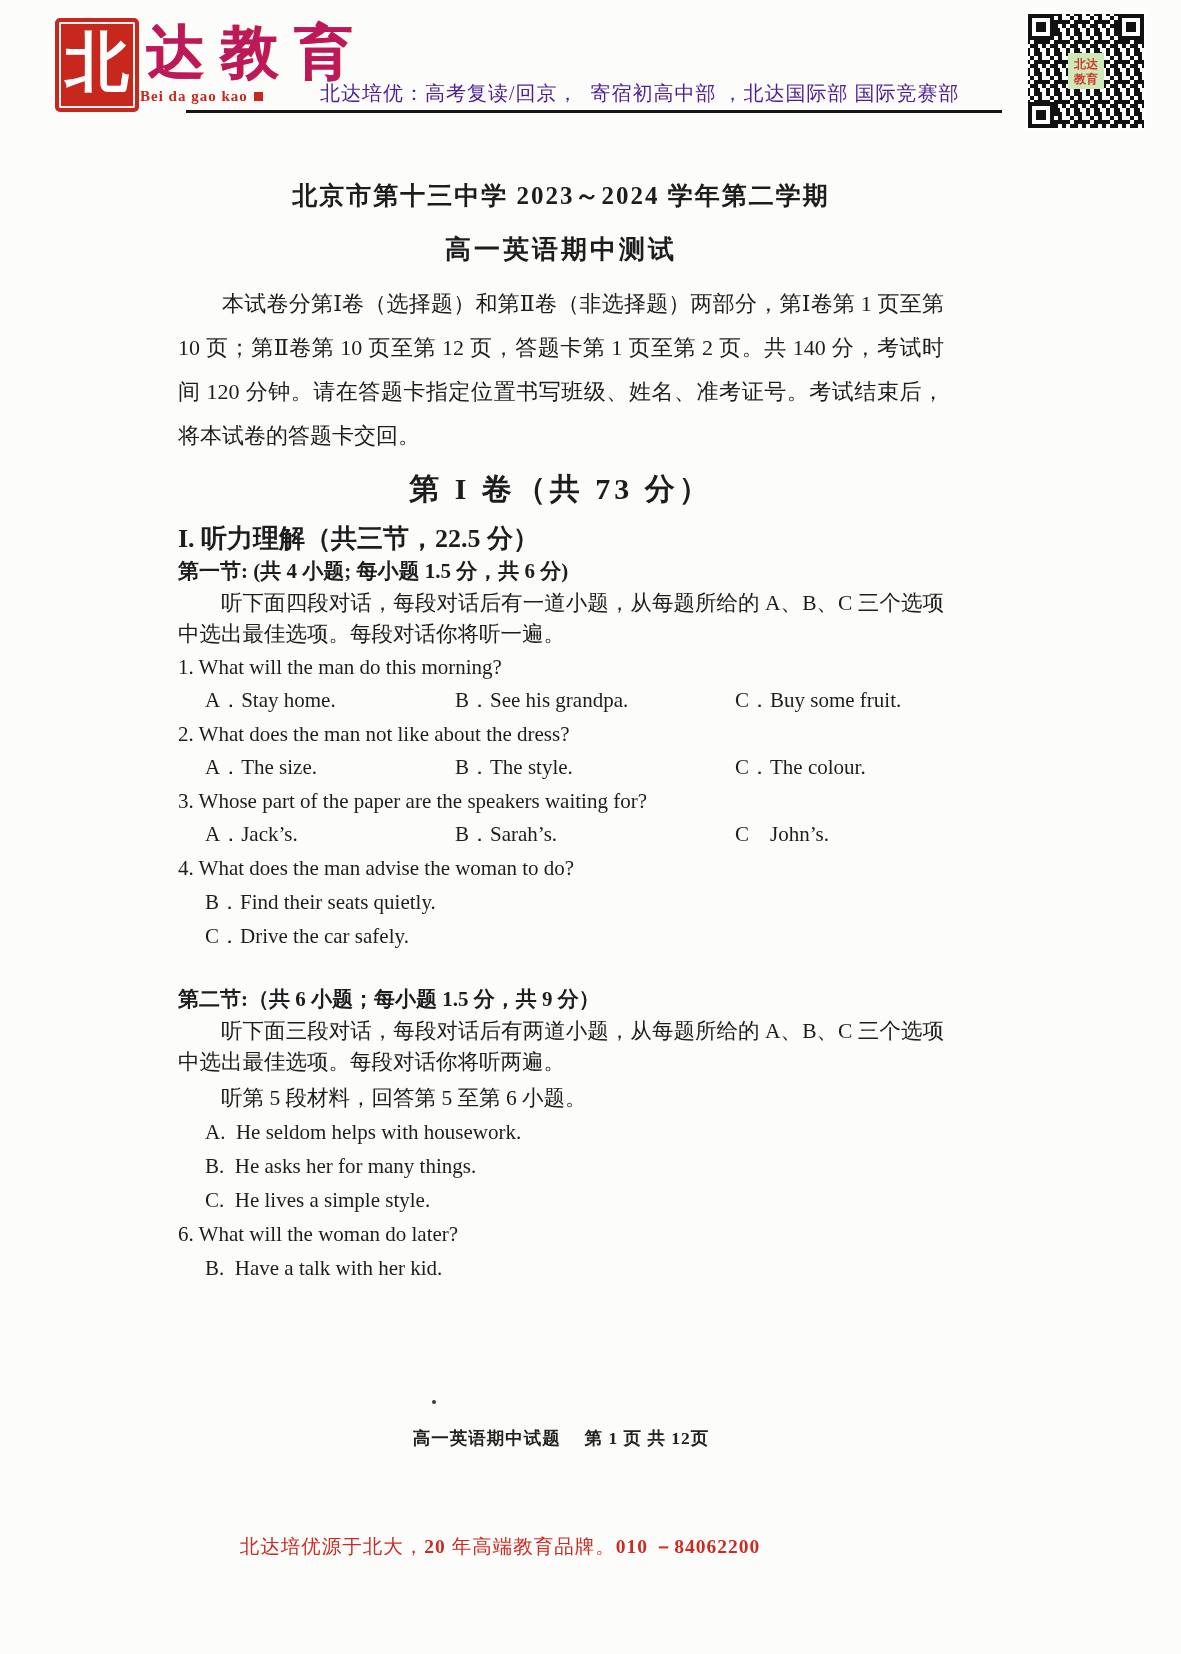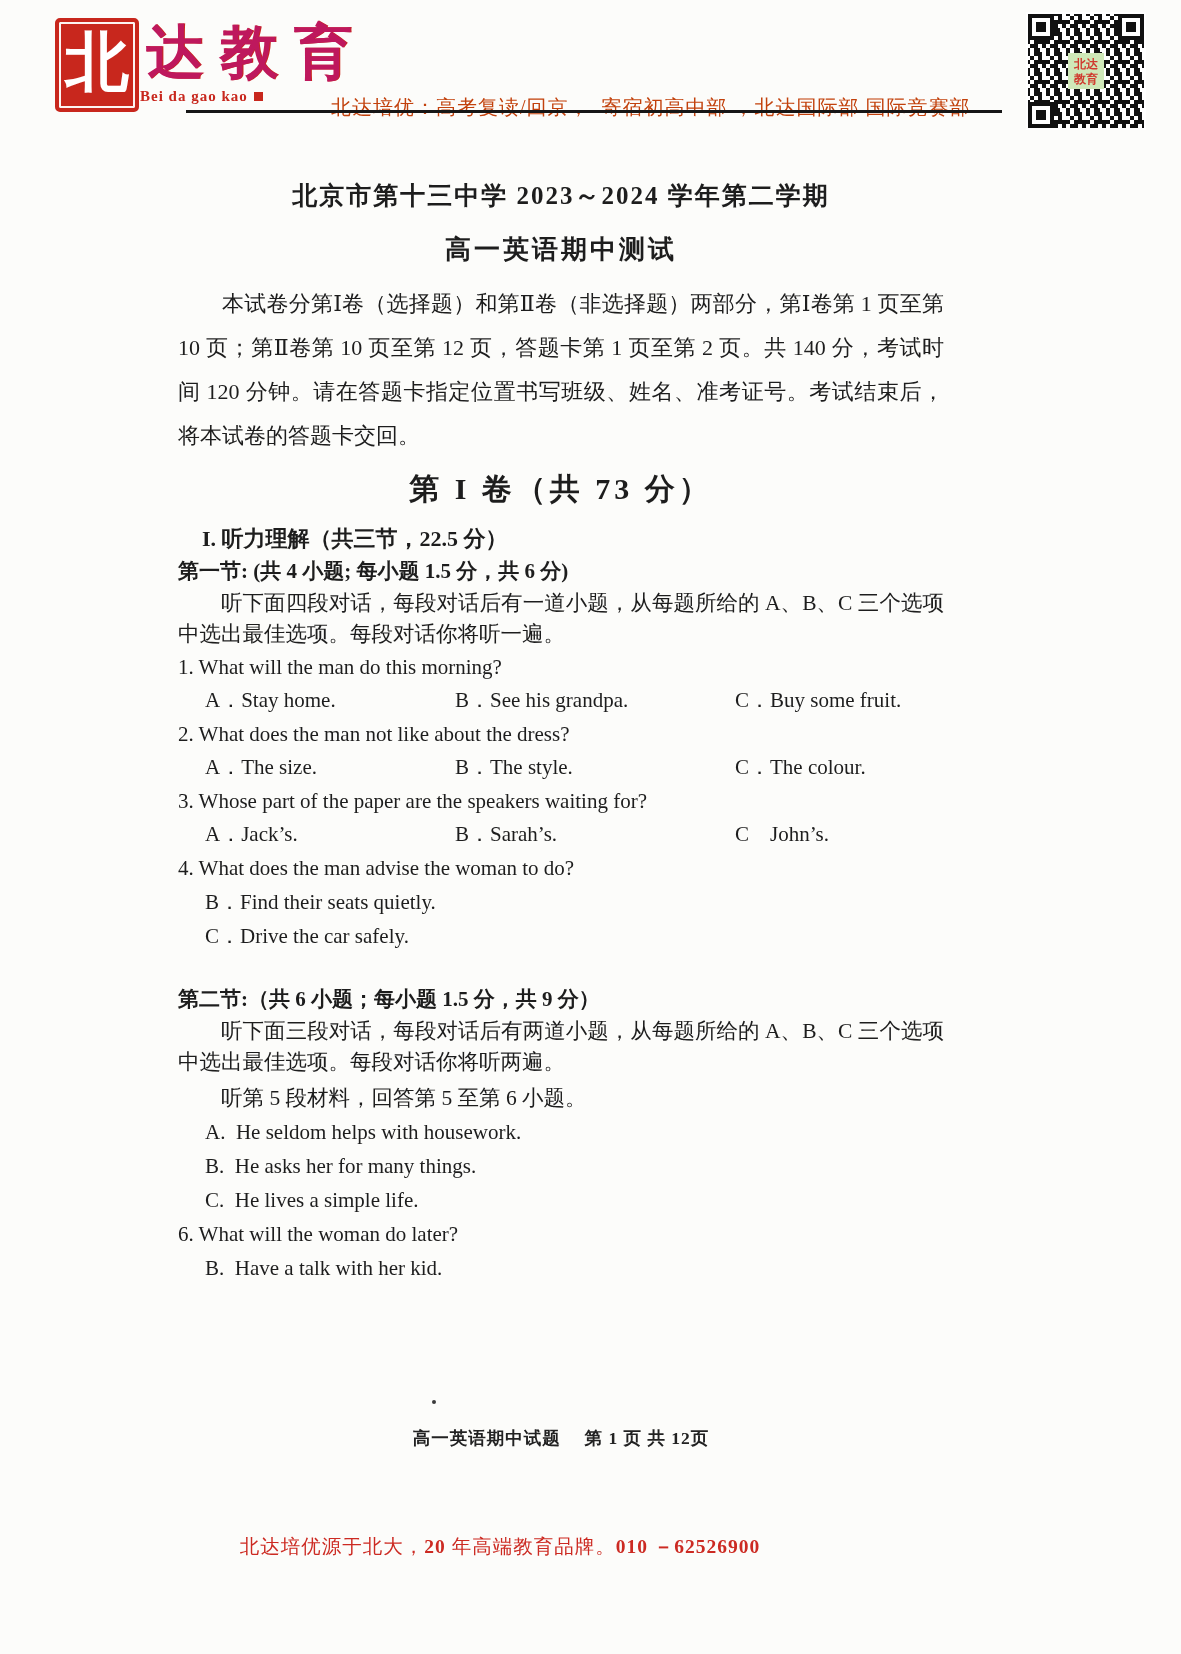--- a/index.html
+++ b/index.html
@@ -33,22 +33,22 @@
   .brand-sub{
     position:absolute;left:140px;top:88px;
     color:#c8271d;font-size:15px;font-weight:700;letter-spacing:1px;
     white-space:nowrap;
   }
   .brand-sub .sq{
     display:inline-block;width:9px;height:9px;background:#c8271d;
     margin-left:6px;
   }
   .tagline{
-    position:absolute;left:331px;top:80px;
-    color:#c2410c;font-size:20px;letter-spacing:1px;white-space:pre;margin-top:14px;
+    position:absolute;left:320px;top:80px;
+    color:#4c1d95;font-size:20px;letter-spacing:1px;white-space:pre;
   }
   .header-rule{
     position:absolute;left:186px;top:110px;width:816px;height:3px;
     background:#161616;
   }
   .qr{position:absolute;left:1026px;top:12px;}
   
   .content{
     position:absolute;left:178px;top:176px;width:766px;
   }
@@ -62,21 +62,21 @@
   }
   .exam-intro{
     font-size:22px;line-height:44px;text-align:justify;
     text-indent:2em;margin:0;
   }
   .volume-title{
     font-size:30px;font-weight:700;text-align:center;
     letter-spacing:4px;margin:10px 0 12px 0;line-height:42px;
   }
   .listening-title{
-    font-size:22px;font-weight:700;line-height:33px;white-space:pre-wrap;margin-left:24px;
+    font-size:26px;font-weight:700;line-height:33px;white-space:pre-wrap;
   }
   .section-header{
     font-size:21px;font-weight:700;line-height:33px;white-space:pre-wrap;
   }
   .section-intro{
     font-size:21.5px;line-height:31px;text-indent:2em;text-align:justify;margin:0;
   }
   .material-note{
     font-size:21.5px;line-height:33px;text-indent:2em;margin-top:4px;
   }
@@ -200,25 +200,25 @@
     <div class="q">4. What does the man advise the woman to do?</div>
     <div class="opt-block">B．Find their seats quietly.</div>
     <div class="opt-block">C．Drive the car safely.</div>
 
     <div class="section-header sec2-gap">第二节:（共 6 小题；每小题 1.5 分，共 9 分）</div>
     <p class="section-intro">听下面三段对话，每段对话后有两道小题，从每题所给的 A、B、C 三个选项中选出最佳选项。每段对话你将听两遍。</p>
     <div class="material-note">听第 5 段材料，回答第 5 至第 6 小题。</div>
 
     <div class="opt-block">A.  He seldom helps with housework.</div>
     <div class="opt-block">B.  He asks her for many things.</div>
-    <div class="opt-block">C.  He lives a simple life.</div>
+    <div class="opt-block">C.  He lives a simple style.</div>
 
     <div class="q">6. What will the woman do later?</div>
     <div class="opt-block">B.  Have a talk with her kid.</div>
   </div>
 
   <div class="stray-dot"></div>
 
   <div class="page-footer">高一英语期中试题　 第 1 页 共 12页</div>
 
-  <div class="promo"><span>北达培优源于北大，</span><b>20</b><span> 年高端教育品牌。</span><b>010 －62526900</b></div>
+  <div class="promo"><span>北达培优源于北大，</span><b>20</b><span> 年高端教育品牌。</span><b>010 －84062200</b></div>
 
 </div>
 
 </body></html>

